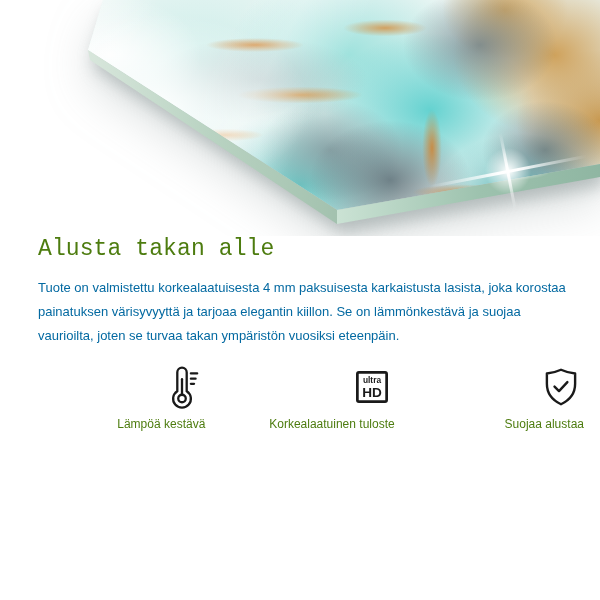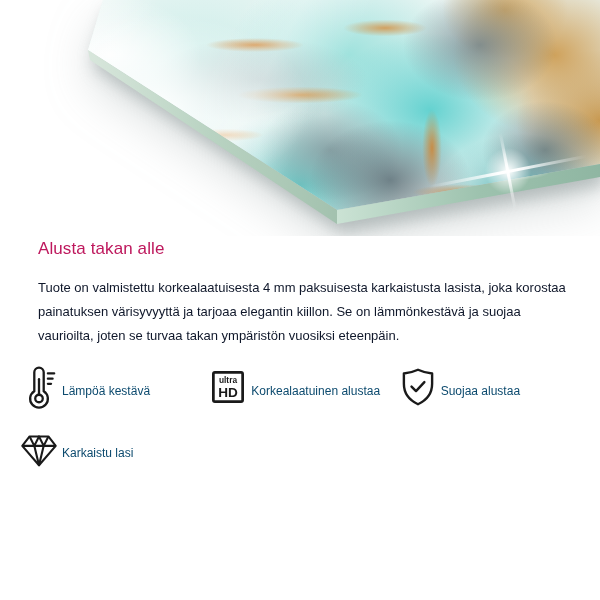--- a/index.html
+++ b/index.html
@@ -80,58 +80,58 @@
   .sparkle .ray2 {
     position:absolute; width:78px; height:2.5px; left:-39px; top:-1.25px;
     background: linear-gradient(to right, rgba(255,255,255,0), rgba(255,255,255,0.95) 45%, rgba(255,255,255,0.95) 55%, rgba(255,255,255,0));
     transform: rotate(79deg);
   }
 
   
   .content { padding:0 34px 0 38px; }
   h1 {
     margin-top:-4px;
-    font-family:Liberation Sans, sans-serif;
+    font-family:Liberation Mono, monospace;
     font-weight:400;
-    font-size:17px;
+    font-size:23px;
     line-height:34px;
-    color:#be185d;
+    color:#4d7c0f;
     letter-spacing:0.1px;
   }
   h1 span { display:block; }
   .description {
     margin-top:10px;
     width:528px;
     font-size:13px;
     line-height:24px;
-    color:#0f172a;
+    color:#0369a1;
   }
 
   
   .features {
     margin-top:16px;
     padding:0 16px;
     display:grid;
     grid-template-columns:repeat(3, 1fr);
     row-gap:16px;
   }
   .feature {
-    display:flex; flex-direction:row; align-items:center;
+    display:flex; flex-direction:column; align-items:flex-end;
   }
   .feature .icon-box {
     width:46px; height:46px;
     display:flex; align-items:center; justify-content:center;
   }
   .feature svg { display:block; }
   .feature svg text { font-family:"Liberation Sans", sans-serif; fill:#1a1a1a; }
   .feature .label {
     margin-top:8px;
     font-size:12px;
     line-height:13px;
-    color:#0c4a6e;
+    color:#4d7c0f;
     text-align:center;
     white-space:nowrap;
   }
 </style>
 </head>
 <body>
 
 <div class="hero">
   <div class="glass-wrap">
     <div class="glass-face"></div>
@@ -169,40 +169,29 @@
   </div>
 
   <div class="feature">
     <div class="icon-box">
       <svg width="46" height="46" viewBox="0 0 44 44">
         <rect x="8" y="8" width="28" height="28" rx="1.5" fill="none" stroke="#1a1a1a" stroke-width="2.6"></rect>
         <text x="22" y="18.5" font-size="8" font-weight="700" text-anchor="middle">ultra</text>
         <text x="22" y="31.5" font-size="13" font-weight="800" text-anchor="middle">HD</text>
       </svg>
     </div>
-    <span class="label">Korkealaatuinen alustaa</span>
+    <span class="label">Korkealaatuinen tuloste</span>
   </div>
 
   <div class="feature">
     <div class="icon-box">
       <svg width="46" height="46" viewBox="0 0 44 44" fill="none" stroke="#1a1a1a" stroke-width="2.3" stroke-linecap="round" stroke-linejoin="round">
         <path d="M22 5.5c-4.4 2-8.9 3.2-13.5 3.6V19c0 9.6 5.8 16 13.5 19.5C29.7 35 35.5 28.6 35.5 19V9.1C30.9 8.7 26.4 7.5 22 5.5Z"></path>
         <path d="M15.8 21.6 l4.3 4.3 8-8.6"></path>
       </svg>
     </div>
     <span class="label">Suojaa alustaa</span>
   </div>
 
-  <div class="feature">
-    <div class="icon-box">
-      <svg width="46" height="46" viewBox="0 0 44 44" fill="none" stroke="#1a1a1a" stroke-width="2" stroke-linejoin="round">
-        <path d="M13 10 H31 L38 19 L22 37.5 L6 19 Z"></path>
-        <path d="M6 19 H38"></path>
-        <path d="M13 10 L17.5 19 L22 10 L26.5 19 L31 10"></path>
-        <path d="M17.5 19 L22 37.5 L26.5 19"></path>
-      </svg>
-    </div>
-    <span class="label">Karkaistu lasi</span>
-  </div>
 
 
 
 </div>
 
 </body></html>

